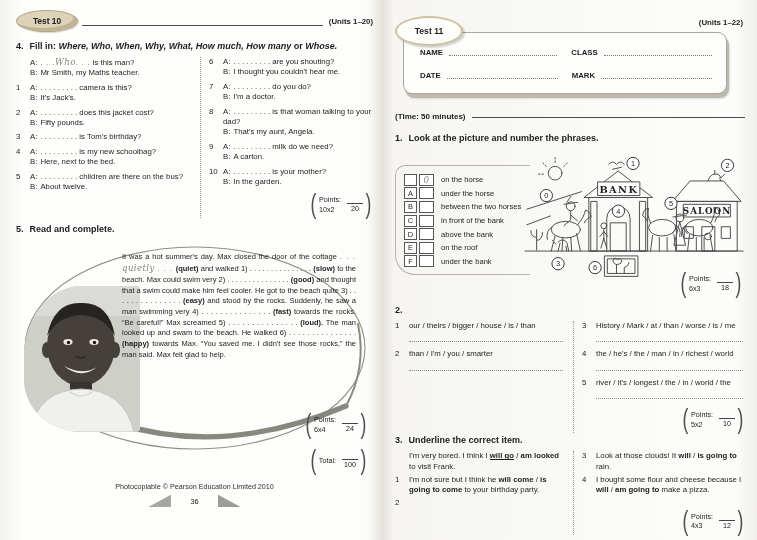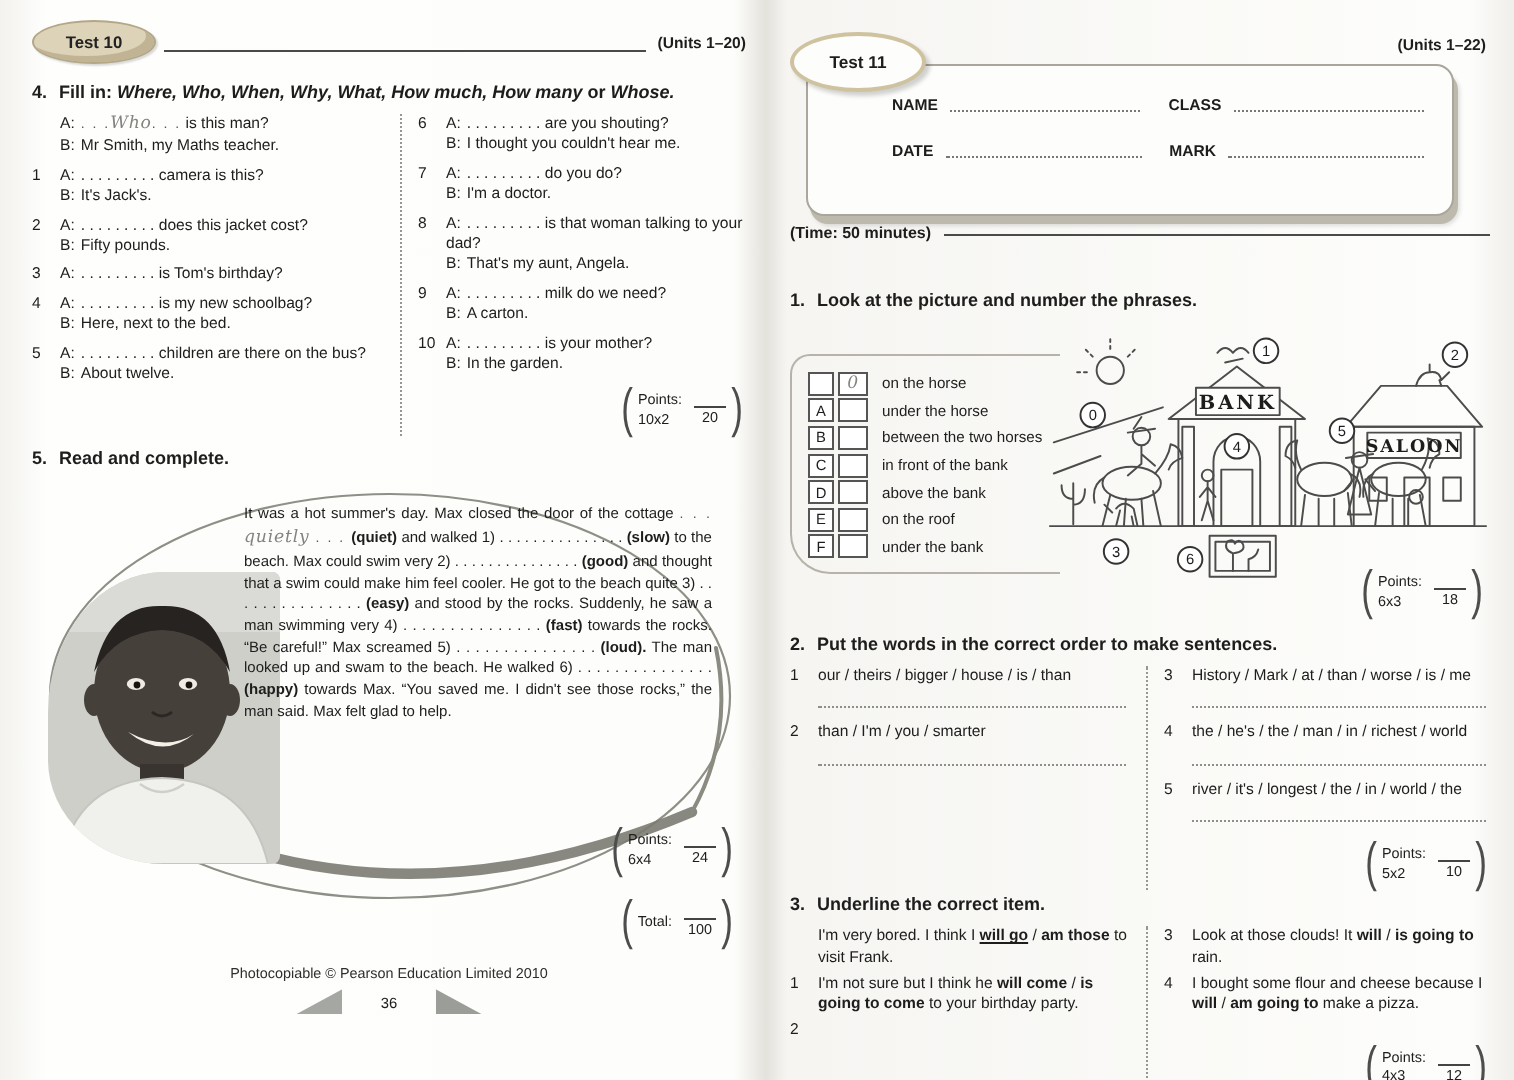--- a/index.html
+++ b/index.html
@@ -58,28 +58,28 @@
   .wl{background:#a4a7a2;clip-path:polygon(100% 0,100% 100%,0 100%);}
   .wr{background:#9a9d98;clip-path:polygon(0 0,100% 100%,0 100%);}
   .pgnum{font-size:7.4px;padding-bottom:1px;}
 
   
   .rhdr{position:relative;height:92px;}
   .rtab{position:absolute;left:0px;top:6px;width:64px;height:26px;border-radius:50%;
     background:#fdfdfb;border:2px solid #cec29f;box-shadow:2px 2px 2px rgba(0,0,0,.18);
     display:flex;align-items:center;justify-content:center;font-size:8.6px;font-weight:bold;z-index:2;}
   .runits{position:absolute;right:2px;top:8px;}
-  .fbox{position:absolute;left:8px;right:18px;top:22px;height:76px;background:#fdfdfb;
+  .fbox{position:absolute;left:8px;right:18px;top:22px;height:62px;background:#fdfdfb;
     border:1px solid #aaa69c;border-radius:9px;box-shadow:2px 4px 0 #bdb9ad,3px 5px 2px rgba(0,0,0,.12);
-    padding:14px 10px 0 42px;box-sizing:border-box;}
+    padding:14px 10px 0 16px;box-sizing:border-box;}
   .frow{display:flex;align-items:flex-end;margin-bottom:13px;}
   .flab{font-size:7.8px;font-weight:bold;}
   .dotline{flex:1;border-bottom:1px dotted #777;height:8px;margin:0 14px 1px 6px;}
   .dotline.last{margin-right:4px;}
-  .timerow{display:flex;align-items:center;margin:10px 0 24px 0;justify-content:center;}
+  .timerow{display:flex;align-items:center;margin:10px 0 12px 0;justify-content:center;}
   .timerow .tlab{font-size:8px;font-weight:bold;white-space:nowrap;}
   .timerow .rule{flex:1;border-bottom:1px solid #4a4a4a;margin-left:6px;margin-top:2px;}
 
   
   .s1wrap{position:relative;height:148px;}
   .phframe{position:absolute;left:0;top:16px;width:126px;padding:7px 0 6px 8px;
     border:1.6px solid #b7b3a8;border-right:none;border-radius:10px 0 0 20px;}
   .ph{display:flex;align-items:center;height:13.6px;}
   .box{display:inline-flex;align-items:center;justify-content:center;border:1px solid #555;
     background:#fff;font-size:7.4px;}
@@ -478,21 +478,20 @@
               <span>18</span>
             </span>
           <span class="par">)</span>
           </span>
       </div>
     </div>
 
     <div style="margin-top:8px;">
       <div class="sec-h">
         <span>2.</span>
-        <span>Put the words in the correct order to make sentences.</span>
       </div>
       <div class="cols">
         <div style="width:170px;">
           <div class="wo">
               <span class="qn">1</span>
               <div class="qb">
                 <div class="ql">our / theirs / bigger / house / is / than</div>
                 <div class="ansline"></div>
               </div>
             </div>
@@ -547,21 +546,21 @@
 
     <div style="margin-top:2px;">
       <div class="sec-h">
         <span>3.</span>
         <span>Underline the correct item.</span>
       </div>
       <div class="cols">
         <div style="width:170px;">
           <div class="ui">
             <span class="qn"></span>
-            <p class="ql"><span>I'm very bored. I think I </span><span class="b u">will go</span><span> / </span><span class="b">am those</span><span> to visit Frank.</span></p>
+            <p class="ql"><span>I'm very bored. I think I </span><span class="b u">will go</span><span> / </span><span class="b">am looked</span><span> to visit Frank.</span></p>
           </div>
           <div class="ui">
               <span class="qn">1</span>
               <p class="ql"><span>I'm not sure but I think he </span><span class="b">will come</span><span> / </span><span class="b">is going to come</span><span> to your birthday party.</span></p>
             </div>
           <div class="ui">
               <span class="qn">2</span>
             </div>
         </div>
         <div class="sepv"></div>

